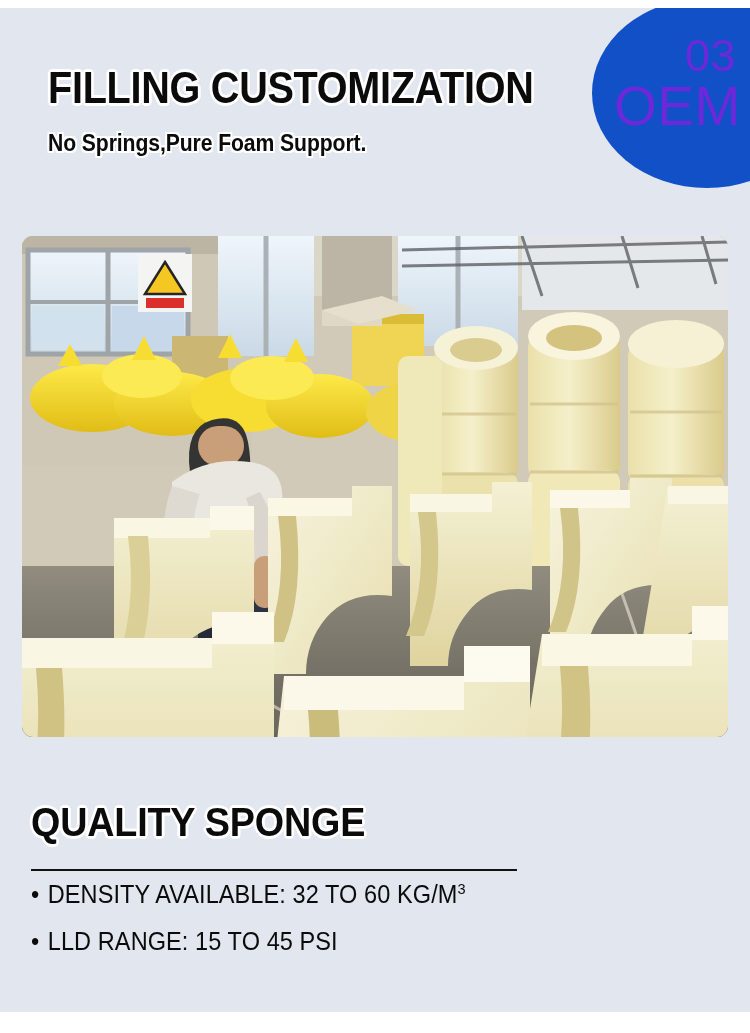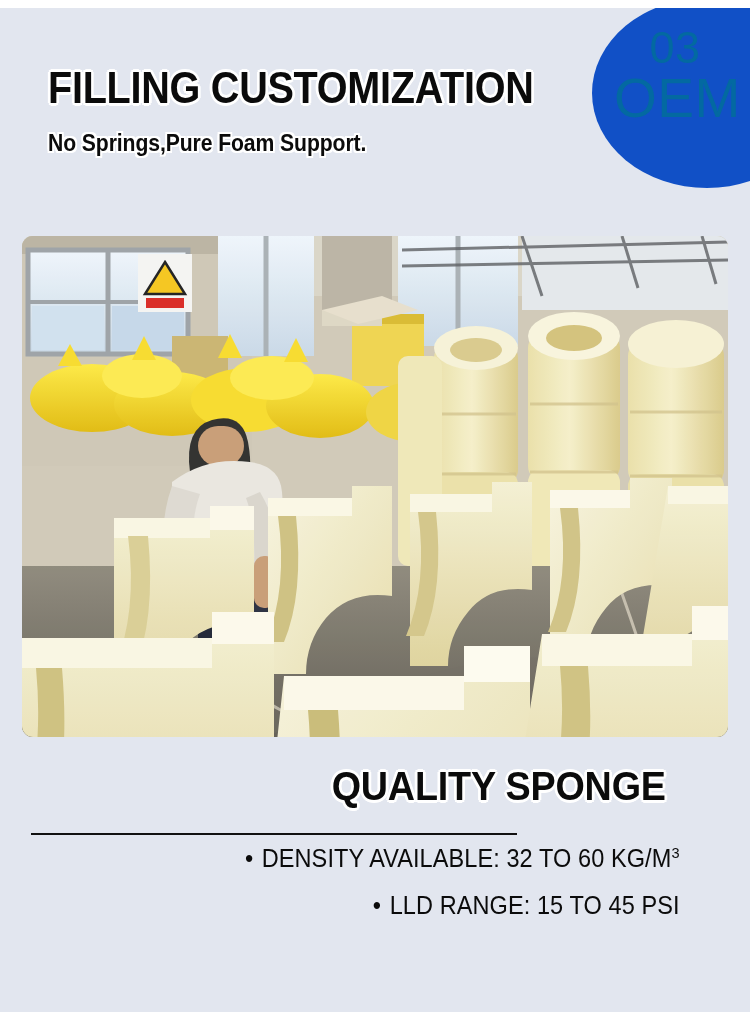--- a/index.html
+++ b/index.html
@@ -38,24 +38,24 @@
     top:-10px;
     width:230px;
     height:190px;
     border-radius:50%;
     background:#1150c6;
     z-index:4;
   }
   .badge-text {
     position:absolute;
     left:614px;
-    top:18px;
+    top:26px;
     width:122px;
-    text-align:center;
-    color:#0369a1;
+    text-align:right;
+    color:#6d28d9;
     z-index:5;
     font-family:"Liberation Sans", sans-serif;
     line-height:0.97;
     letter-spacing:0.5px;
   }
   .badge-num  { font-size:45px; font-weight:400; display:block; }
   .badge-word { font-size:55px; font-weight:400; display:block; margin-top:2px; }
 
   
   .header {
@@ -104,24 +104,23 @@
     overflow:hidden;
     background:#cfd3c5;
     z-index:2;
   }
   .photo svg { display:block; width:100%; height:100%; }
 
   
   .footer {
     position:absolute;
     left:31px;
-    top:758px;
+    top:794px;
     width:690px;
     z-index:3;
-    text-align:right;
   }
   .foot-title {
     font-size:41px;
     font-weight:700;
     color:#0b0b0b;
     letter-spacing:-0.2px;
     line-height:1.0;
     white-space:nowrap;
     transform:scaleX(0.92);
     transform-origin:left top;

